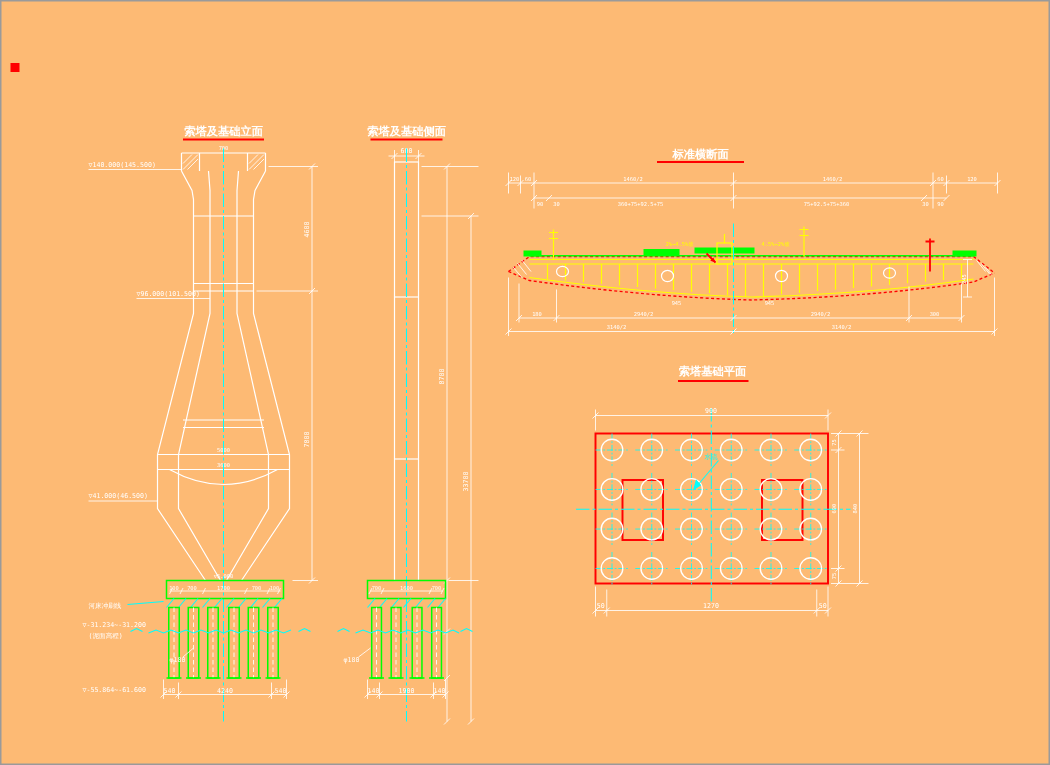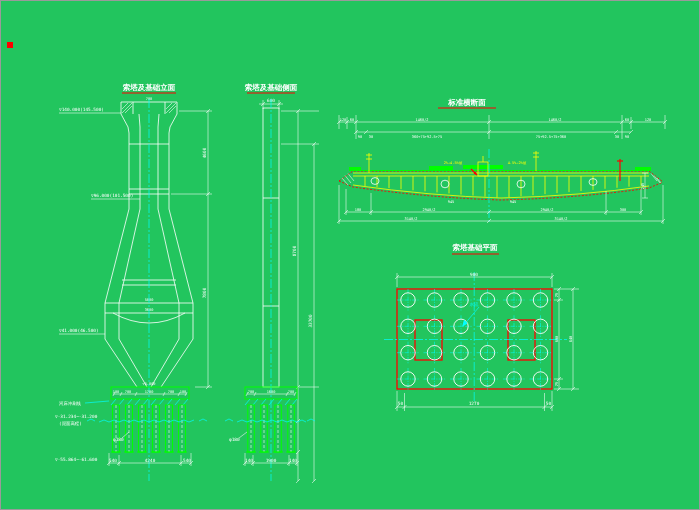--- a/index.html
+++ b/index.html
@@ -1,16 +1,16 @@
 <!DOCTYPE html>
 <html><head>
 <meta charset="utf-8">
 <style>
   html,body{margin:0;padding:0;background:#000;}
-  .canvas{position:relative;width:698px;height:508px;background:#22c55e;border:1px solid #9a9a9a;overflow:hidden;text-align:center;}
+  .canvas{position:relative;width:698px;height:508px;background:#fdba74;border:1px solid #9a9a9a;overflow:hidden;text-align:center;}
   svg{position:absolute;left:0;top:0;}
   .w{stroke:#fff;fill:none;stroke-width:.8}
   .dim{stroke:#fff;fill:none;stroke-width:.55}
   .redl{stroke:#f00;fill:none;stroke-width:1.2}
   .redt{stroke:#f00;fill:none;stroke-width:1.3}
   .redd{stroke:#f00;fill:none;stroke-width:.9;stroke-dasharray:2 1.6}
   .grn{stroke:#0f0;fill:none;stroke-width:1}
   .grnf{fill:#0f0;stroke:none}
   .yel{stroke:#ff0;fill:none;stroke-width:.8}
   .cyn{stroke:#0ff;fill:none;stroke-width:.7}

